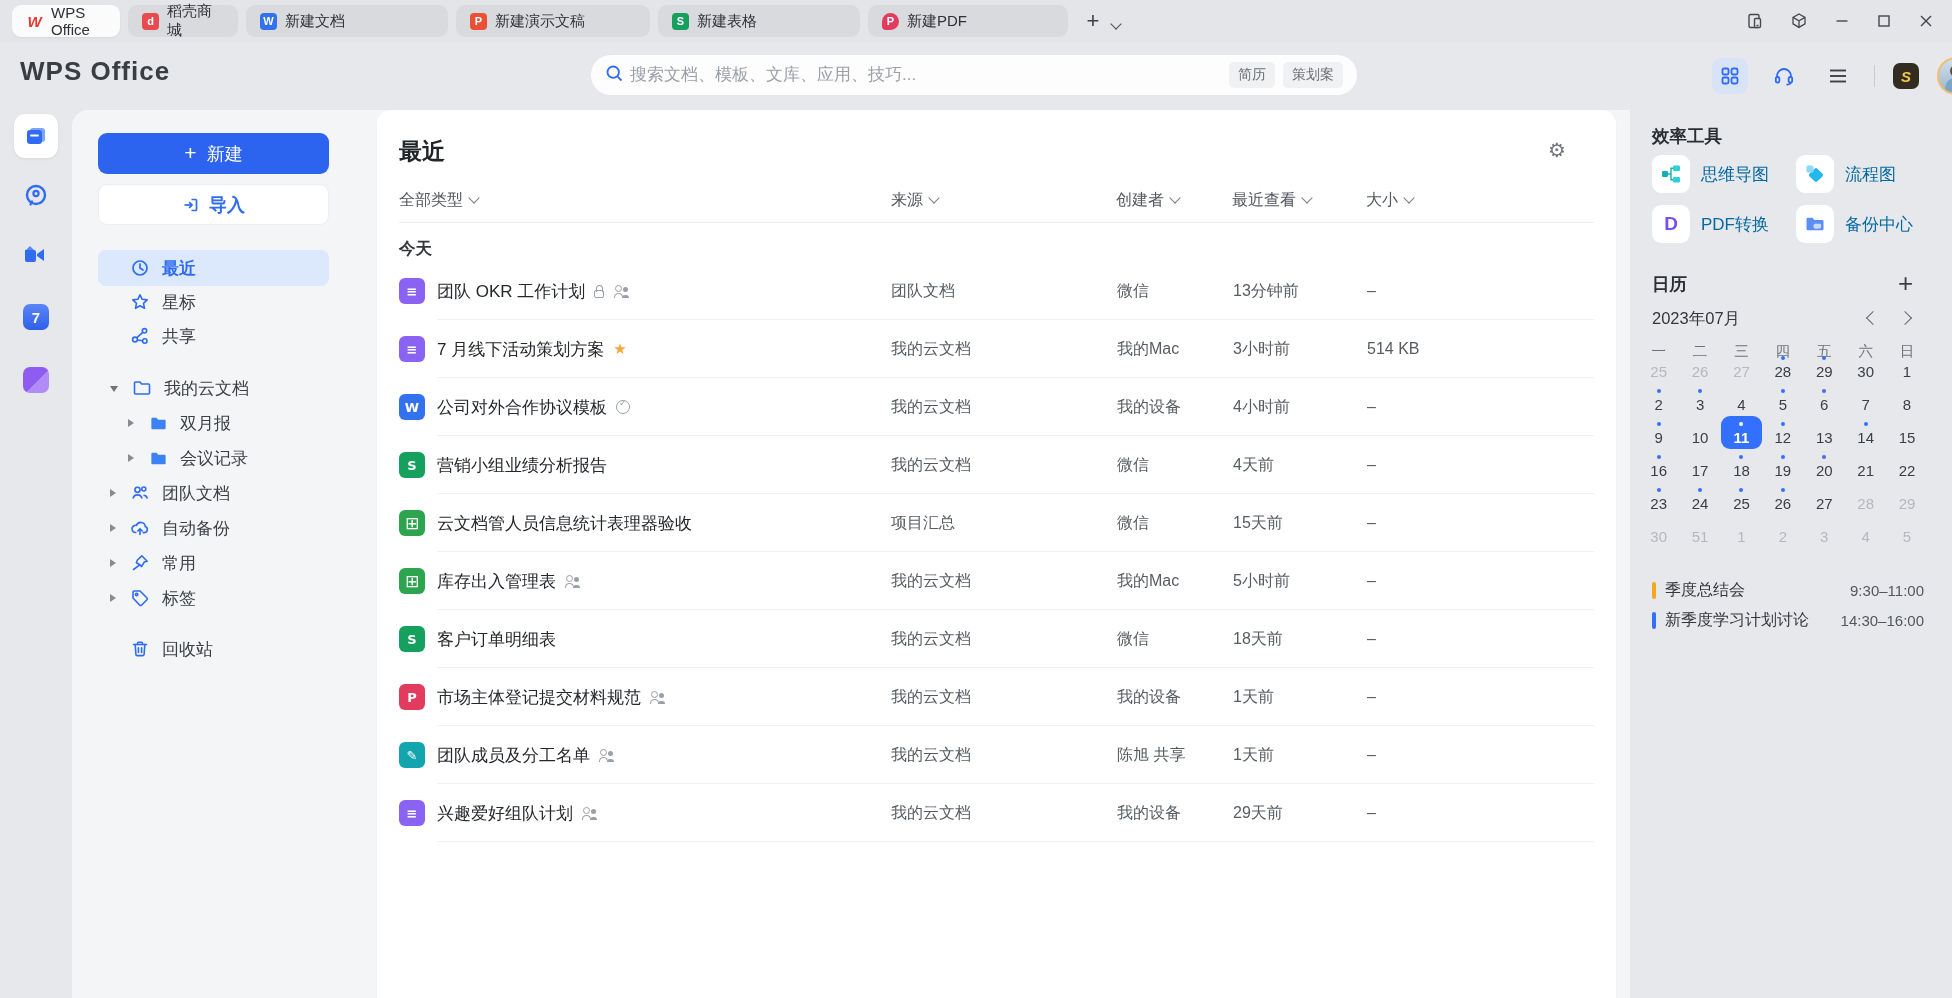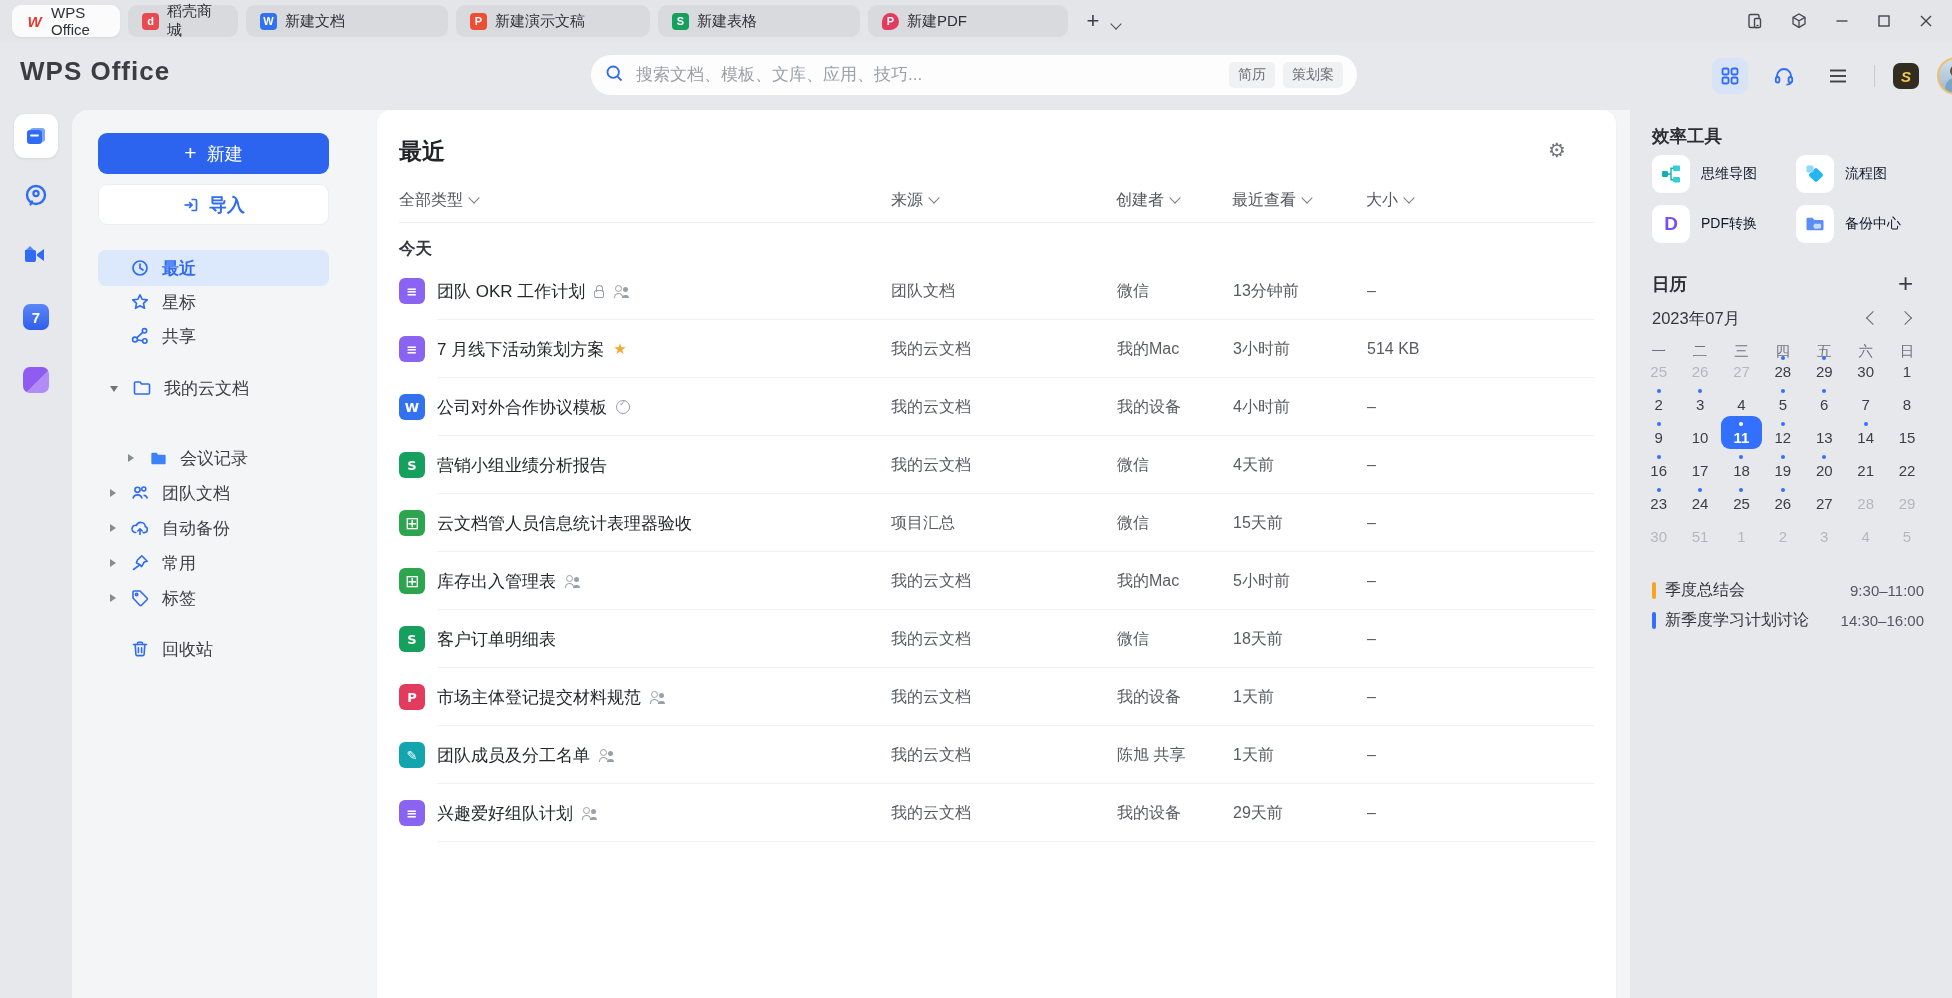--- a/index.html
+++ b/index.html
@@ -22,21 +22,21 @@
           justify-content:center;font-size:22px;font-weight:300;color:#3b3e43;}
   .tabdrop{position:absolute;top:14px;left:1112px;}
   .chev{display:inline-block;width:7px;height:7px;border-right:1.6px solid #4a4d52;border-bottom:1.6px solid #4a4d52;transform:rotate(45deg);}
   .winctl{position:absolute;top:0;height:42px;display:flex;align-items:center;gap:26px;right:18px;}
   .winctl svg{display:block;}
   
   .logo{position:absolute;left:20px;top:56px;font-size:26px;letter-spacing:1px;font-weight:600;color:#3a3d42;transform:scaleY(.96);}
   .search{position:absolute;left:591px;top:55px;width:766px;height:40px;background:#fdfdfe;border-radius:20px;
           display:flex;align-items:center;padding:0 14px;box-sizing:border-box;}
   .search input{flex:1;border:none;outline:none;background:transparent;font-size:17px;color:#33363b;
-                font-family:"Liberation Sans",sans-serif;margin-left:10px;}
+                font-family:"Liberation Sans",sans-serif;margin-left:4px;}
   .search input::placeholder{color:#9aa0a8;}
   .stag{background:#f0f1f3;color:#6b6f76;font-size:14px;border-radius:5px;padding:4px 9px;margin-left:8px;cursor:pointer;}
   .hicons{position:absolute;top:57px;left:1712px;display:flex;align-items:center;gap:18px;}
   .hbtn{width:36px;height:36px;border-radius:9px;display:flex;align-items:center;justify-content:center;}
   .hbtn.appsbg{background:#d9e3f8;}
   .hdivider{width:1px;height:22px;background:#c8cbd0;}
   .sbadge{width:26px;height:26px;background:#322d20;border-radius:7px;display:flex;align-items:center;justify-content:center;
           color:#f5c84c;font-weight:800;font-size:15px;font-style:italic;}
   .avatar{width:34px;height:34px;border-radius:50%;border:2px solid #f0bd72;position:relative;overflow:hidden;
           background:linear-gradient(180deg,#cfe0ee 0%,#9db6c8 100%);}
@@ -91,21 +91,21 @@
   .badge.people-icon::before{content:'';position:absolute;left:1px;top:0;width:5px;height:5px;border:1.4px solid #9aa0a8;border-radius:50%;box-shadow:7px 1px 0 -1px #9aa0a8;}
   .badge.people-icon::after{content:'';position:absolute;left:0;top:8px;width:7px;height:4px;border:1.4px solid #9aa0a8;border-bottom:none;border-radius:5px 5px 0 0;box-shadow:7px 1px 0 -1px #9aa0a8;}
   .badge.verified-icon{width:14px;height:14px;border:1.3px solid #9aa0a8;border-radius:50%;box-sizing:border-box;}
   .badge.verified-icon::before{content:'✓';position:absolute;left:2.1px;top:-3.2px;font-size:9px;color:#9aa0a8;font-family:"DejaVu Sans",sans-serif;}
   .col{position:absolute;top:0;line-height:58px;font-size:16px;color:#575c63;}
   .col.src{left:492px;} .col.cre{left:718px;} .col.vie{left:834px;} .col.siz{left:968px;}
   
   .rtitle{position:absolute;left:1652px;font-size:17.5px;font-weight:bold;color:#2b2e33;}
   .tool{position:absolute;width:140px;height:38px;display:flex;align-items:center;gap:11px;cursor:pointer;}
   .toolic{width:38px;height:38px;background:#fff;border-radius:9px;display:flex;align-items:center;justify-content:center;flex:0 0 auto;}
-  .tool span.tlabel{font-size:14px;color:#0f172a;}
+  .tool span.tlabel{font-size:17px;color:#0369a1;}
   .pdficon{font-weight:800;font-size:19px;color:#7a4ff0;font-family:"Liberation Sans",sans-serif;}
   .calplus{position:absolute;left:1898px;top:268px;font-size:26px;font-weight:300;color:#3b3e43;cursor:pointer;}
   .calnav{position:absolute;top:313px;width:9px;height:9px;border-left:1.7px solid #63676d;border-bottom:1.7px solid #63676d;cursor:pointer;}
   .calnav.prev{left:1868px;transform:rotate(45deg);}
   .calnav.next{left:1900px;transform:rotate(-135deg);}
   .month{position:absolute;left:1652px;top:308px;font-size:16.5px;color:#33363b;}
   .weekdays{position:absolute;left:1638px;top:342px;width:290px;display:grid;grid-template-columns:repeat(7,41.4px);}
   .weekdays span{text-align:center;font-size:14.5px;color:#6e737a;}
   .calgrid{position:absolute;left:1638px;top:350px;width:290px;display:grid;grid-template-columns:repeat(7,41.4px);grid-auto-rows:33px;}
   .cell{position:relative;display:flex;flex-direction:column;align-items:center;justify-content:flex-end;border-radius:9px;cursor:pointer;}
@@ -304,20 +304,29 @@
 
   <div class="sitem" style="top:370px">
     <span class="arr down"></span>
     <span class="sic">
         <svg width="20" height="20" viewBox="0 0 20 20" fill="none" stroke="#2f6bf3" stroke-width="1.6" stroke-linejoin="round">
           <path d="M2.5 5 a1 1 0 0 1 1-1 H8 l1.6 2 H16.5 a1 1 0 0 1 1 1 V15 a1 1 0 0 1 -1 1 H3.5 a1 1 0 0 1 -1 -1 Z"></path>
         </svg>
       </span>
     <span>我的云文档</span>
   </div>
+  <div class="sitem child" style="top:405px">
+    <span class="arr"></span>
+    <span class="sic">
+        <svg width="19" height="19" viewBox="0 0 20 20">
+          <path d="M2.5 5 a1 1 0 0 1 1-1 H8 l1.6 2 H16.5 a1 1 0 0 1 1 1 V15 a1 1 0 0 1 -1 1 H3.5 a1 1 0 0 1 -1 -1 Z" fill="#3b82f6"></path>
+        </svg>
+      </span>
+    <span>双月报</span>
+  </div>
   <div class="sitem child" style="top:440px">
     <span class="arr"></span>
     <span class="sic">
         <svg width="19" height="19" viewBox="0 0 20 20">
           <path d="M2.5 5 a1 1 0 0 1 1-1 H8 l1.6 2 H16.5 a1 1 0 0 1 1 1 V15 a1 1 0 0 1 -1 1 H3.5 a1 1 0 0 1 -1 -1 Z" fill="#3b82f6"></path>
         </svg>
       </span>
     <span>会议记录</span>
   </div>
   <div class="sitem" style="top:475px">

